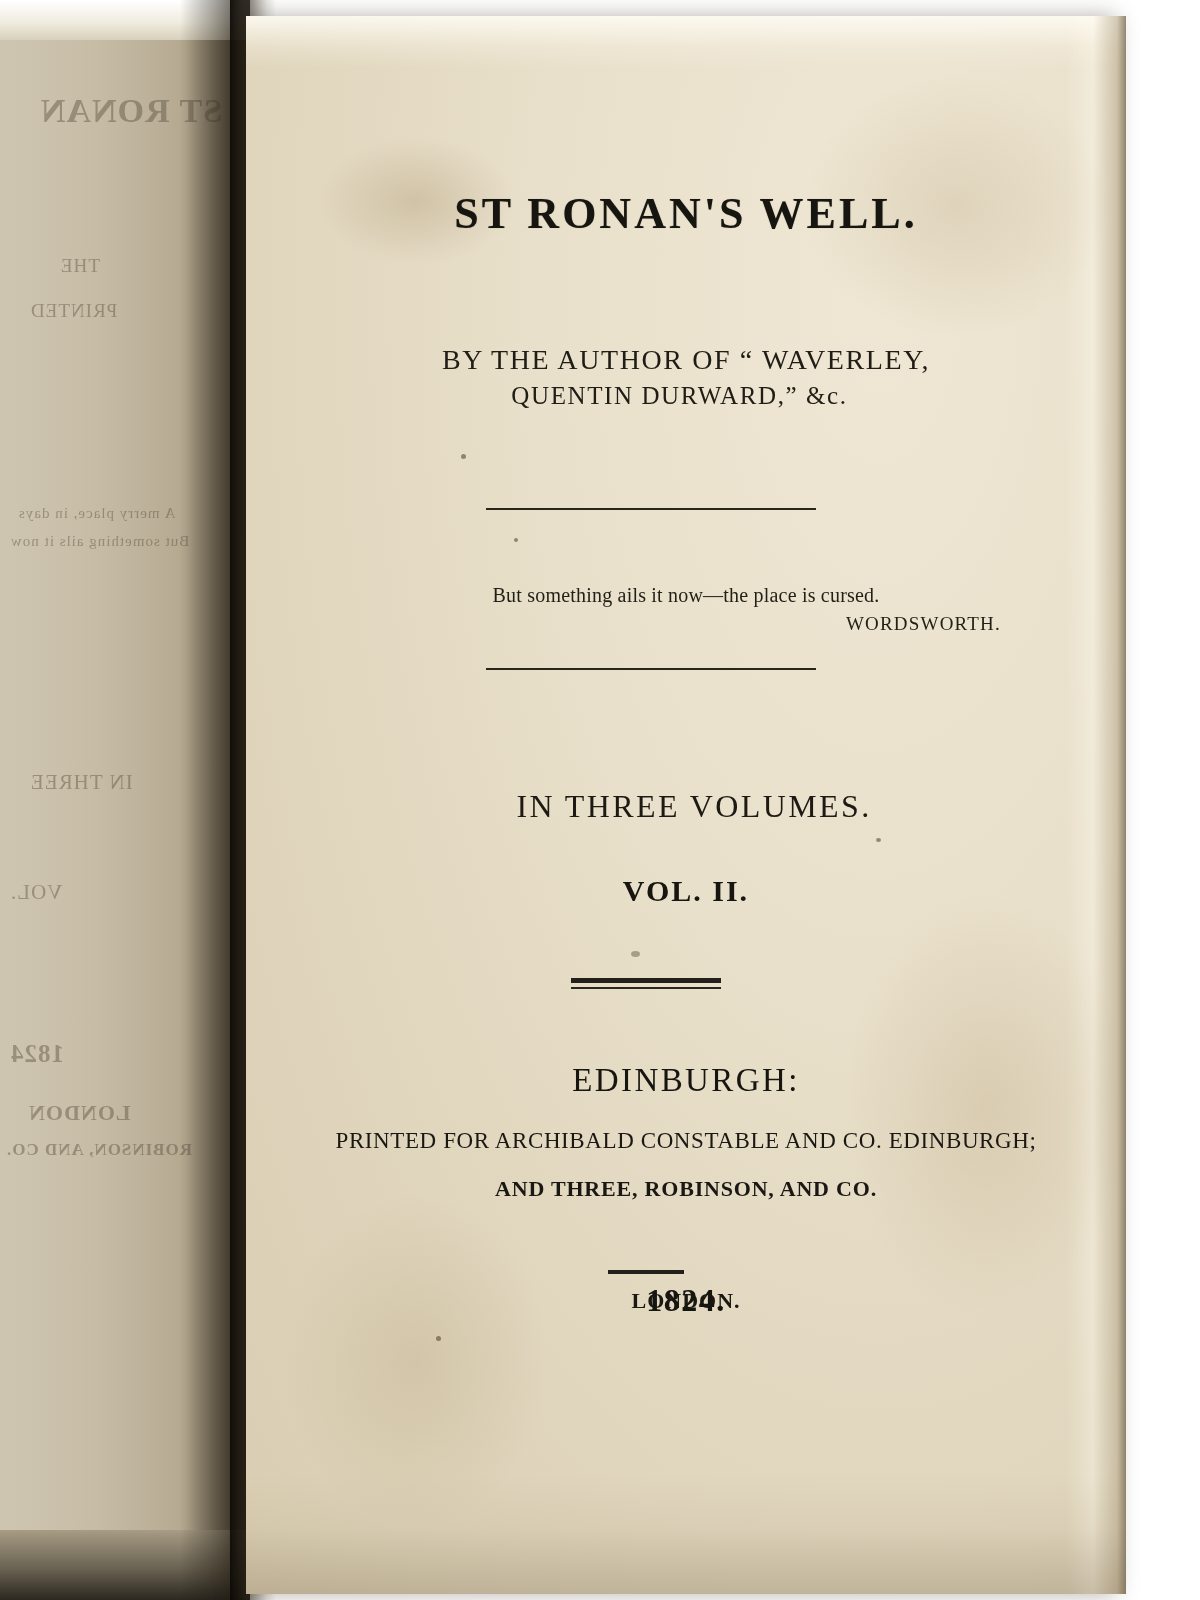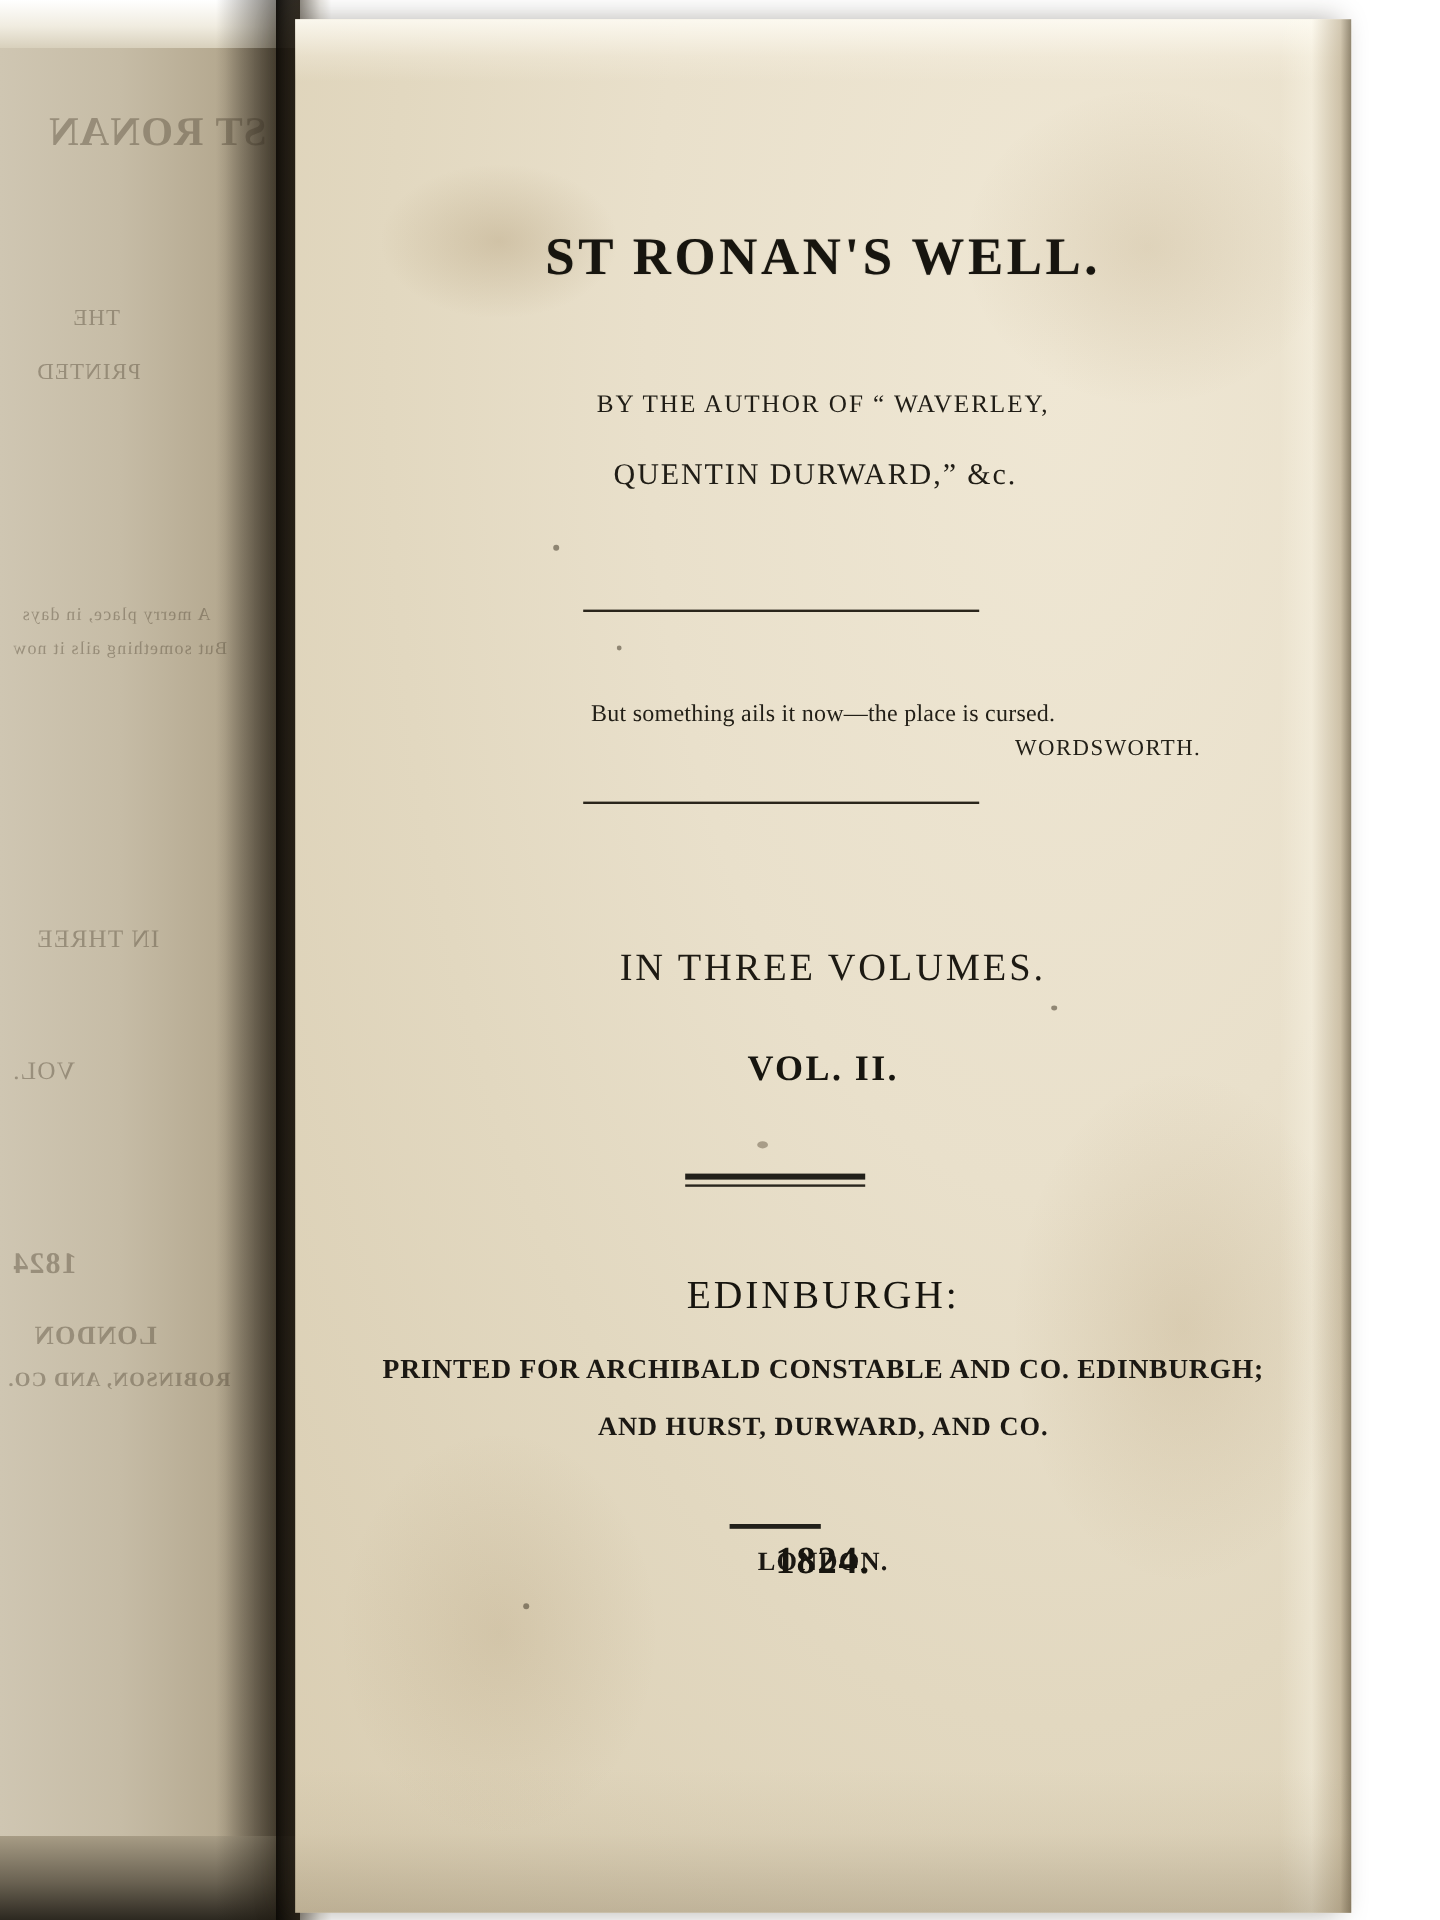--- a/index.html
+++ b/index.html
@@ -133,22 +133,22 @@
     letter-spacing: 3px;
     font-weight: 700;
     font-family: "Liberation Serif", serif;
     color: #17150f;
     text-shadow: 0 0 1px rgba(40,34,22,0.35);
   }
 
   .byline1 {
     position: absolute;
     left: 0; right: 0;
-    top: 308px;
-    font-size: 21px;
+    top: 328px;
+    font-size: 28px;
     letter-spacing: 1.6px;
     color: #201d16;
   }
   .byline2 {
     position: absolute;
     left: 0; right: 13px;
     top: 366px;
     font-size: 25px;
     letter-spacing: 1.6px;
     color: #201d16;
@@ -238,21 +238,21 @@
     letter-spacing: 2.4px;
     font-weight: 400;
     color: #17150f;
   }
   .imprint-1 {
     position: absolute;
     left: 0; right: 0;
     top: 1112px;
     font-size: 23px;
     letter-spacing: 0.6px;
-    font-weight: 700;
+    font-weight: 400;
     color: #1b1813;
   }
   .imprint-2 {
     position: absolute;
     left: 0; right: 0;
     top: 1160px;
     font-size: 22px;
     letter-spacing: 0.8px;
     font-weight: 700;
     color: #1b1813;
@@ -348,20 +348,20 @@
       <div class="volumes">IN THREE VOLUMES.</div>
       <div class="volno">VOL. II.</div>
 
       <div class="rule-thick-wrap">
         <div class="rule-thick-a"></div>
         <div class="rule-thick-b"></div>
       </div>
 
       <div class="imprint-city">EDINBURGH:</div>
       <div class="imprint-1">PRINTED FOR ARCHIBALD CONSTABLE AND CO. EDINBURGH;</div>
-      <div class="imprint-2">AND HURST, DURWARD, AND CO.</div>
+      <div class="imprint-2">AND THREE, ROBINSON, AND CO.</div>
       <div class="imprint-3">LONDON.</div>
 
       <div class="rule-short"></div>
       <div class="year">1824.</div>
     </div>
   </div>
 </div>
 
 </body></html>

